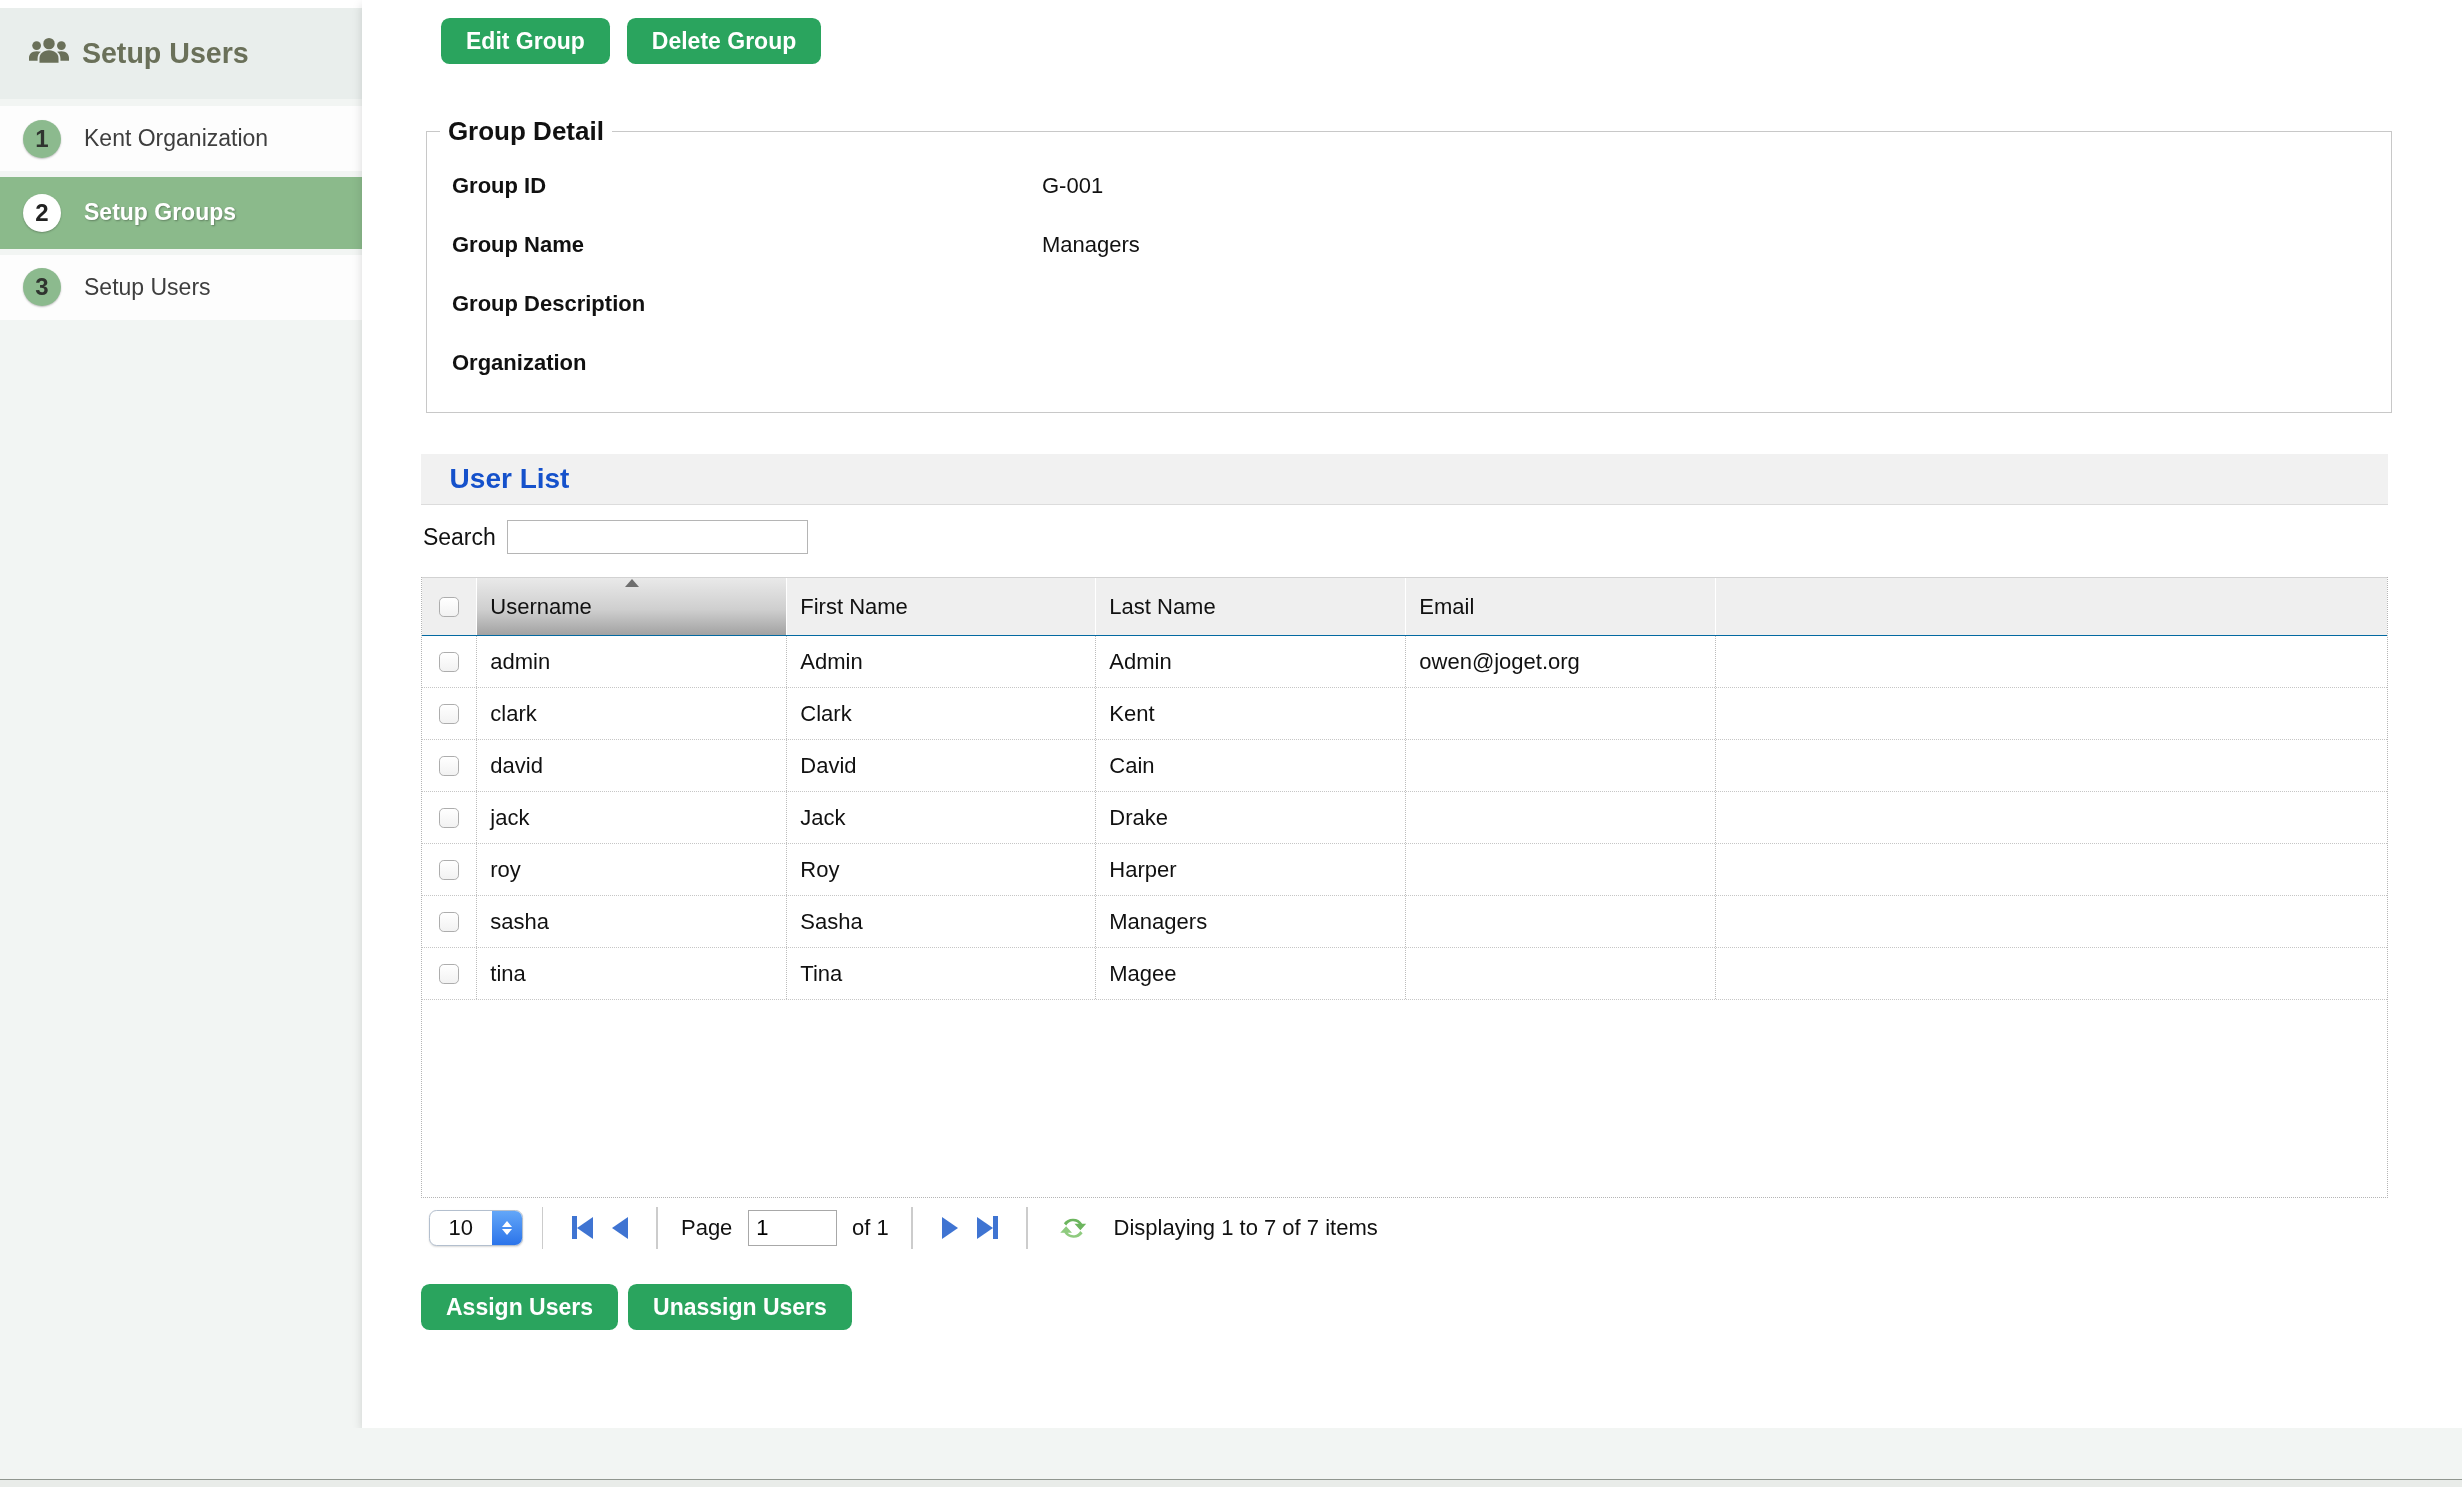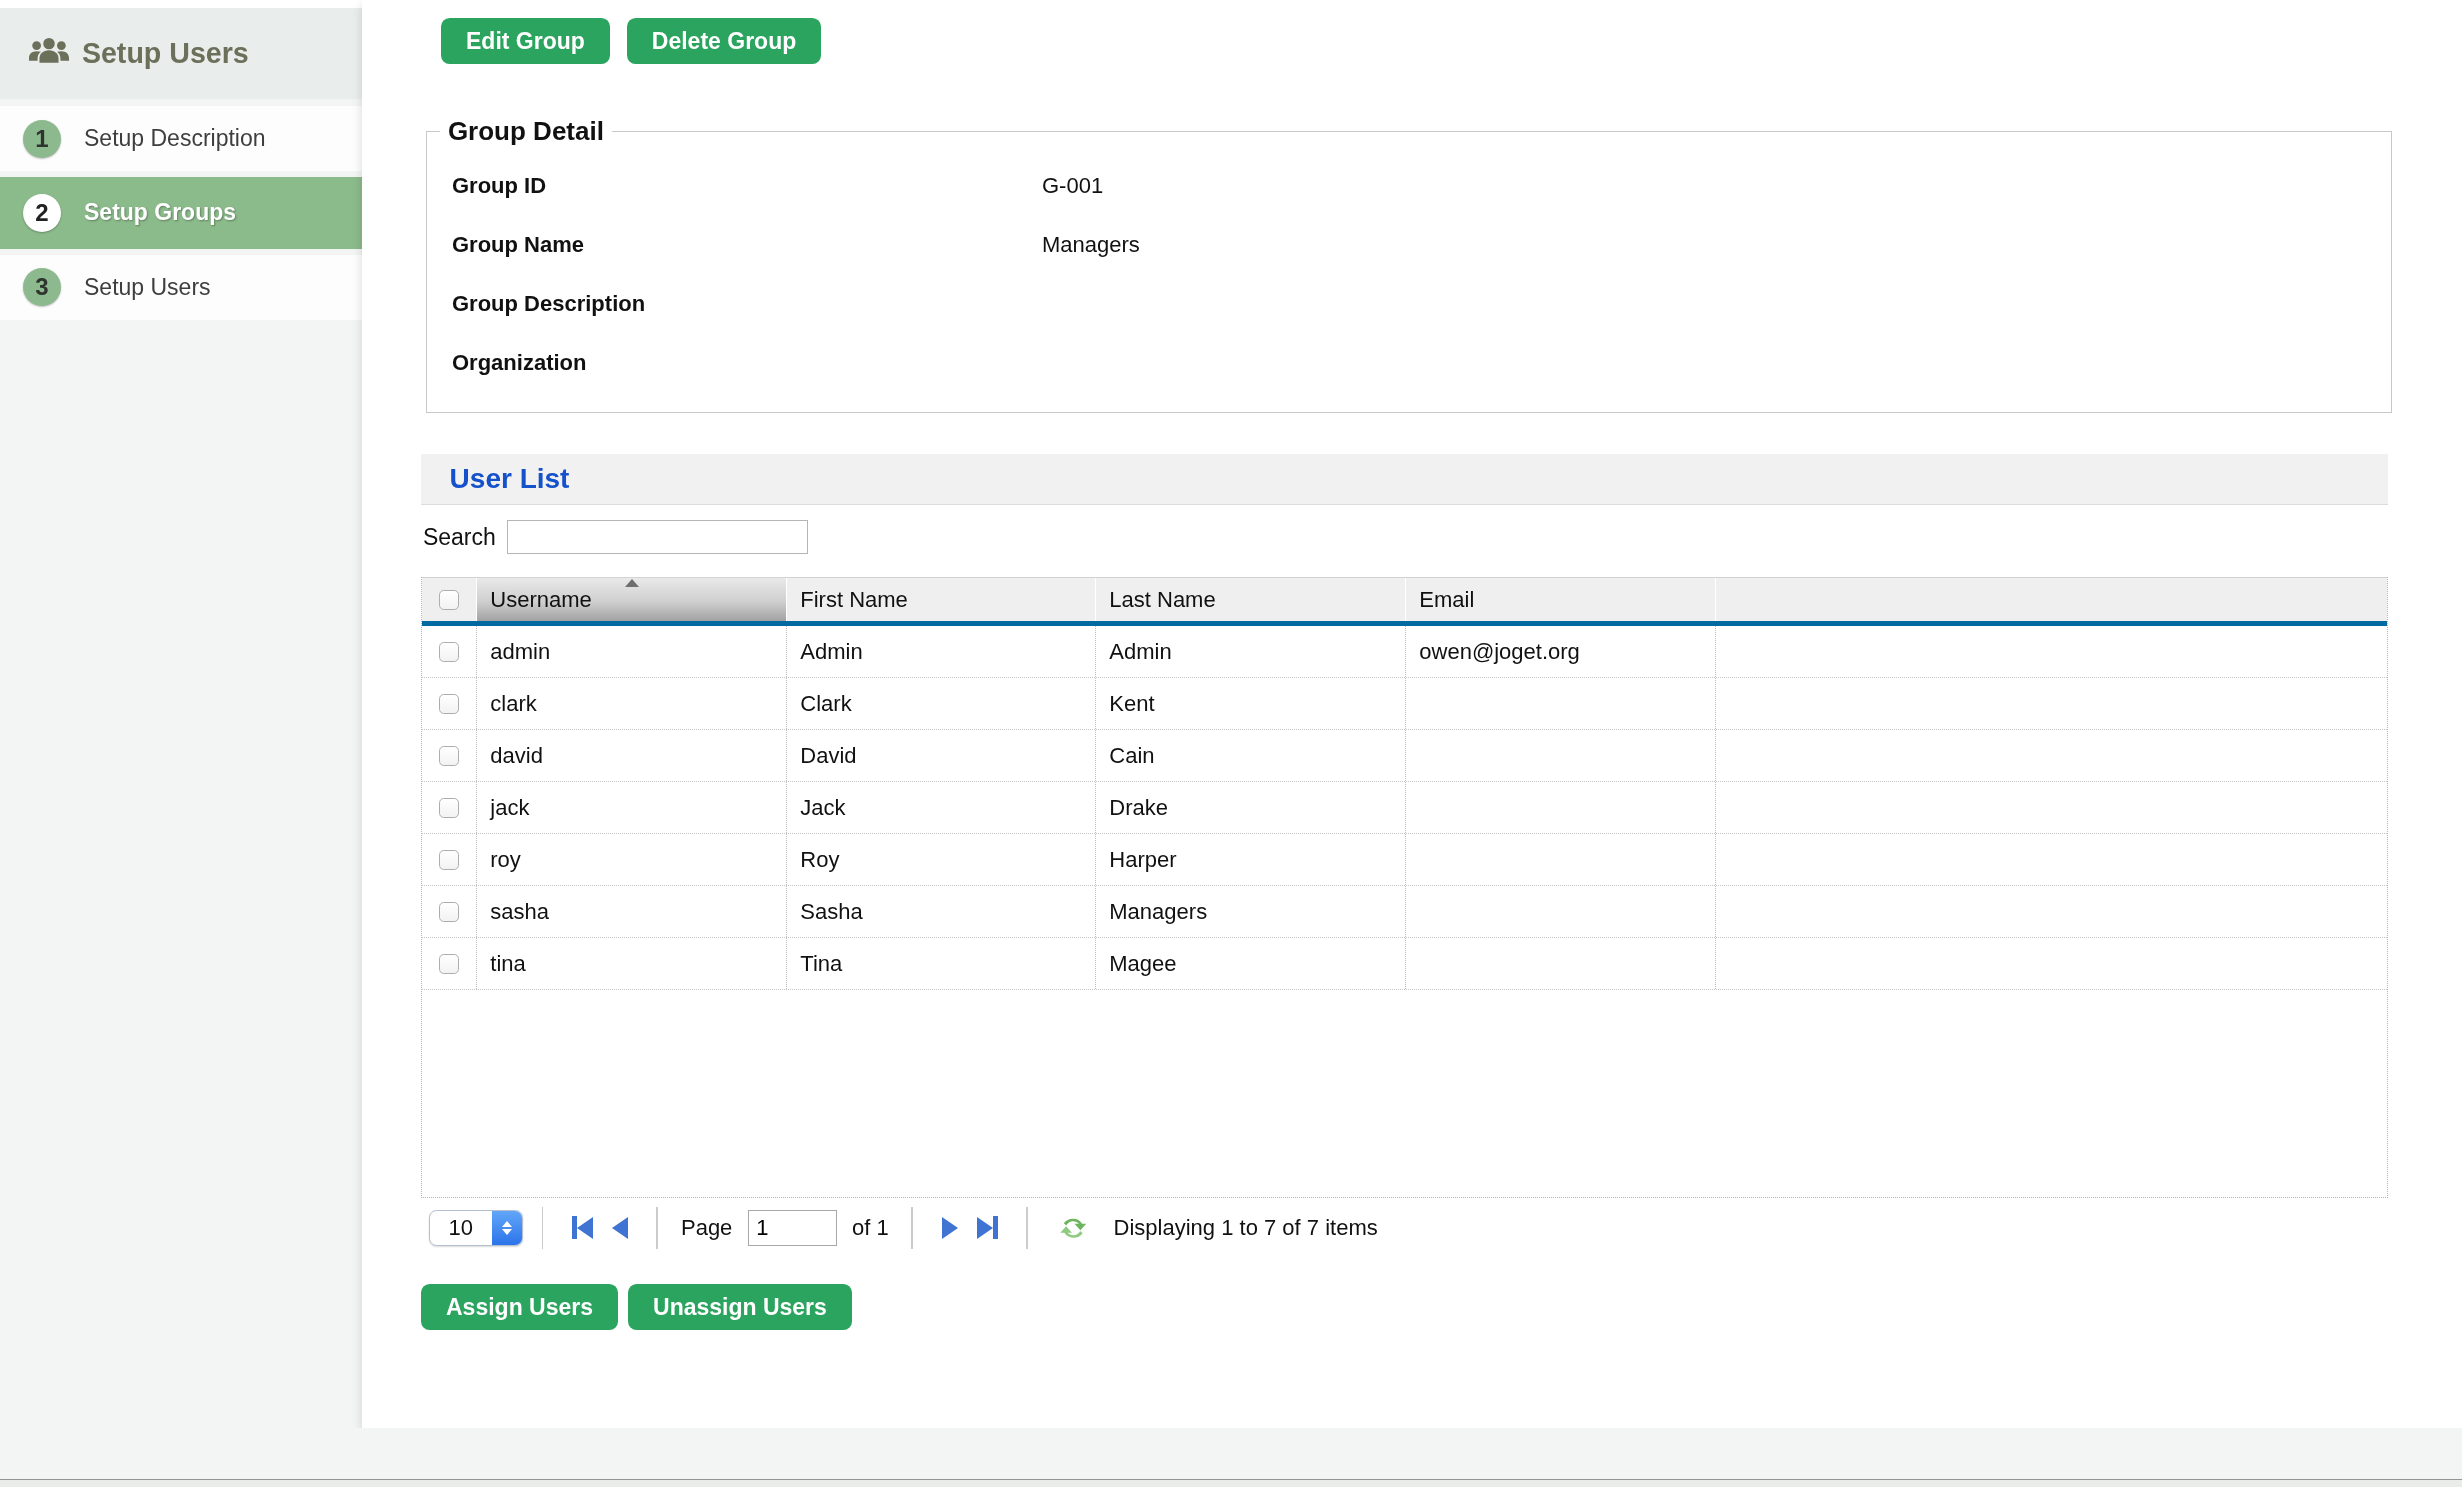--- a/index.html
+++ b/index.html
@@ -74,21 +74,21 @@
     width:284px;height:32px;border:1px solid #b5b5b5;font-size:21px;
     padding:0 7.6px;outline:none;font-family:inherit;
   }
 
   
   .ut{
     border-left:1px dotted #b5b5b5;border-right:1px dotted #b5b5b5;
     border-bottom:1px dotted #b5b5b5;height:621px;box-sizing:border-box;
     background:#fff;
   }
-  .ut-header{display:flex;height:49px;border-top:1px solid #d2d2d2;border-bottom:5px solid #0369a1;box-sizing:border-box;}
+  .ut-header{display:flex;height:59px;border-top:1px solid #d2d2d2;border-bottom:1px solid #0369a1;box-sizing:border-box;}
   .ut-hcell{
     background:#efefef;display:flex;align-items:center;font-size:22px;color:#111;
     padding-left:13.3px;box-sizing:border-box;border-right:1.9px solid #ffffff;
     position:relative;cursor:pointer;
   }
   .ut-hcell.cb-col{justify-content:center;padding-left:0;}
   .ut-hcell.sorted{background:linear-gradient(180deg,#e9e9e9 0%,#cfcfcf 55%,#a2a2a2 100%);}
   .sort-arrow{
     position:absolute;top:1px;left:50%;margin-left:-6.7px;width:0;height:0;
     border-left:7.6px solid transparent;border-right:7.6px solid transparent;
@@ -162,21 +162,21 @@
           <path d="M21 15c-6.2 0-10 3.8-10 8.6V28h20v-4.4C31 18.8 27.2 15 21 15z"></path>
           <path d="M8 16c-4.8 0-8 2.9-8 6.8V26h9v-2.4c0-3 1.3-5.4 3.5-7C11.2 16.2 9.7 16 8 16z"></path>
           <path d="M34 16c4.8 0 8 2.9 8 6.8V26h-9v-2.4c0-3-1.3-5.4-3.5-7 1.3-.4 2.8-.6 4.5-.6z"></path>
         </svg>
       </span>
       <span class="title">Setup Users</span>
     </div>
     <div class="menu">
       <div class="menu-item">
         <span class="num">1</span>
-        <span class="lbl">Setup Description</span>
+        <span class="lbl">Kent Organization</span>
       </div>
       <div class="menu-item active">
         <span class="num">2</span>
         <span class="lbl">Setup Groups</span>
       </div>
       <div class="menu-item">
         <span class="num">3</span>
         <span class="lbl">Setup Users</span>
       </div>
     </div>

